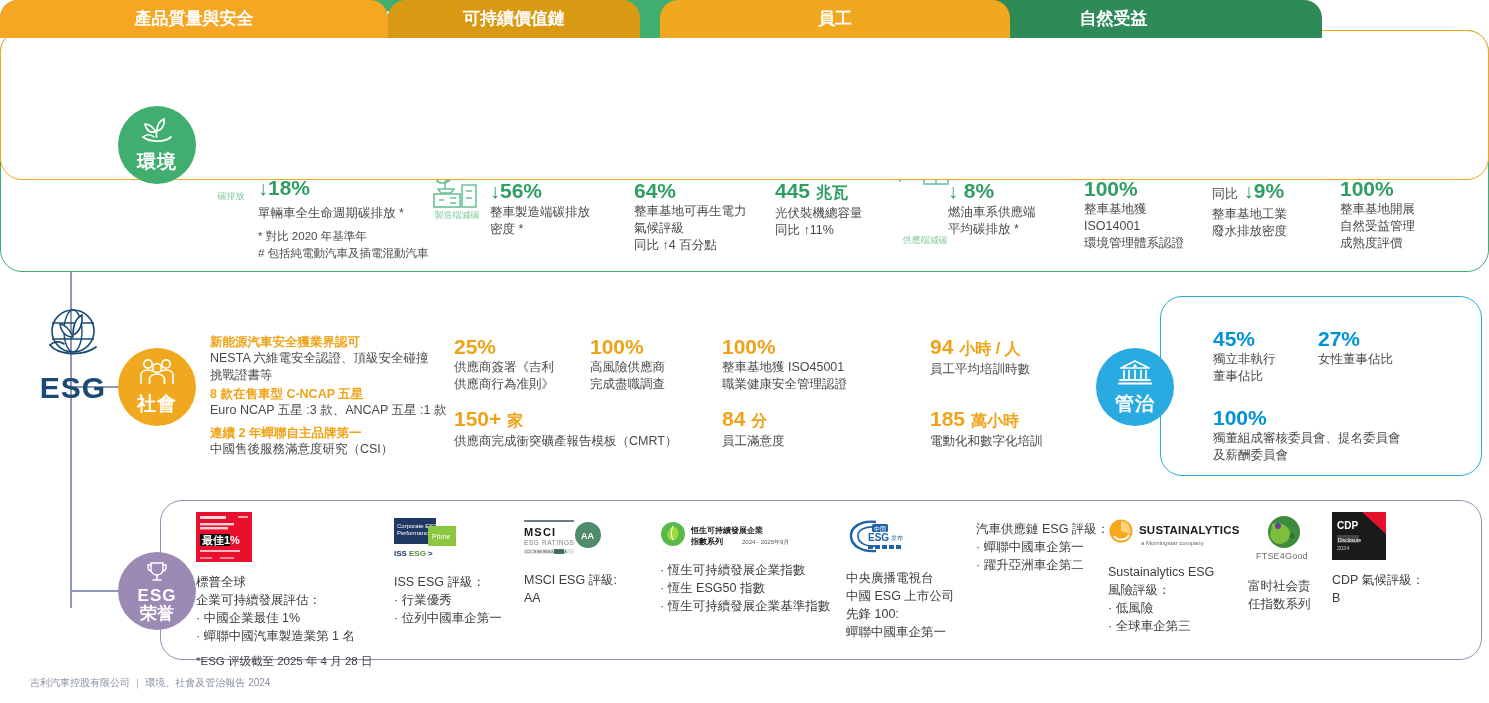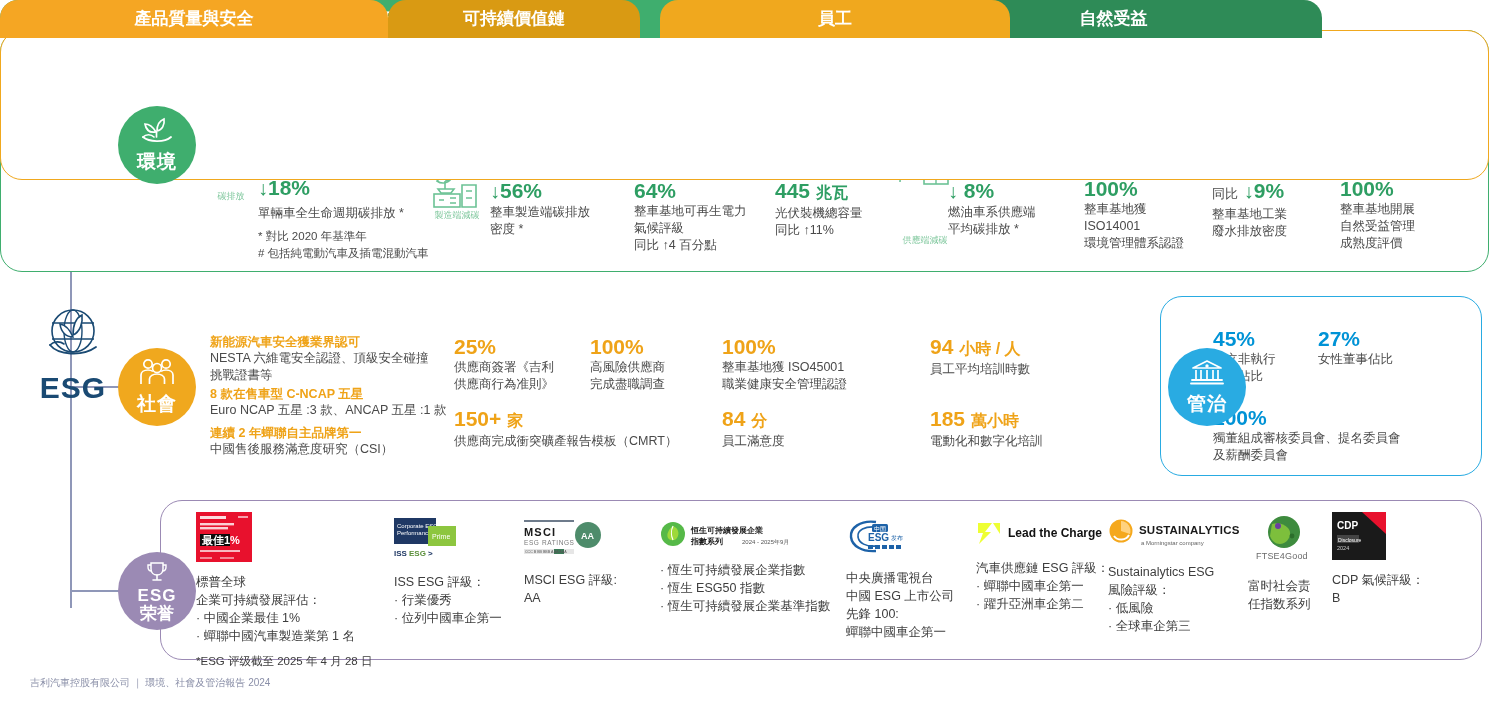--- a/index.html
+++ b/index.html
@@ -75,21 +75,21 @@
 
   
   .badge{
     position:absolute; border-radius:50%; color:#fff; text-align:center;
     display:flex; flex-direction:column; align-items:center; justify-content:center;
     z-index:10;
   }
   .badge .bt{ font-size:19px; font-weight:bold; letter-spacing:1px; margin-top:1px;}
   #badge-env{ left:118px; top:106px; width:78px; height:78px; background:#3FAE6E; }
   #badge-soc{ left:118px; top:348px; width:78px; height:78px; background:#F0A81E; }
-  #badge-gov{ left:1168px;top:348px; width:78px; height:78px; background:#29ABE2;justify-content:center; }
+  #badge-gov{ left:1096px;top:348px; width:78px; height:78px; background:#29ABE2;justify-content:center; }
   #badge-hon{ left:118px; top:552px; width:78px; height:78px; background:#9b8ab4; }
   #badge-hon .bt{ font-size:17px; line-height:17px;}
   #badge-hon .bt2{ font-size:17px; font-weight:bold; line-height:19px;}
 
   
   .stat{ position:absolute; }
   .stat .big{ font-weight:bold; font-size:21px; line-height:25px; white-space:nowrap;}
   .stat .big .unit{ font-size:16px; }
   .stat .sub{ font-size:12.5px; line-height:17px; color:#4a4a4a; }
   .stat .pre{ font-size:12.5px; color:#4a4a4a; }
@@ -501,27 +501,20 @@
       </g>
     </svg>
   </div>
   <div class="txt">中央廣播電視台
 中國 ESG 上市公司
 先鋒 100:
 蟬聯中國車企第一</div>
 </div>
 
 <div class="hon-item" style="left:976px; top:520px;">
-  <div class="logo-box">
-    <svg width="140" height="28" viewBox="0 0 140 28">
-      <path d="M2 3 L16 3 L9 12 L15 12 L3 24 L7 13 L2 13 Z" fill="#EEFF33"></path>
-      <path d="M17 3 L24 3 L24 14 Z" fill="#EEFF33"></path>
-      <text x="32" y="17" font-family="Liberation Sans, sans-serif" font-size="12" font-weight="bold" fill="#111">Lead the Charge</text>
-    </svg>
-  </div>
   <div class="txt">汽車供應鏈 ESG 評級：
 · 蟬聯中國車企第一
 · 躍升亞洲車企第二</div>
 </div>
 
 <div class="hon-item" style="left:1108px; top:518px;">
   <div class="logo-box">
     <svg width="142" height="34" viewBox="0 0 142 34">
       <circle cx="13" cy="13" r="11.5" fill="#F5A81C"></circle>
       <path d="M13 3 A10 10 0 0 1 22 16 L13 13 Z" fill="#FFD27F"></path>

